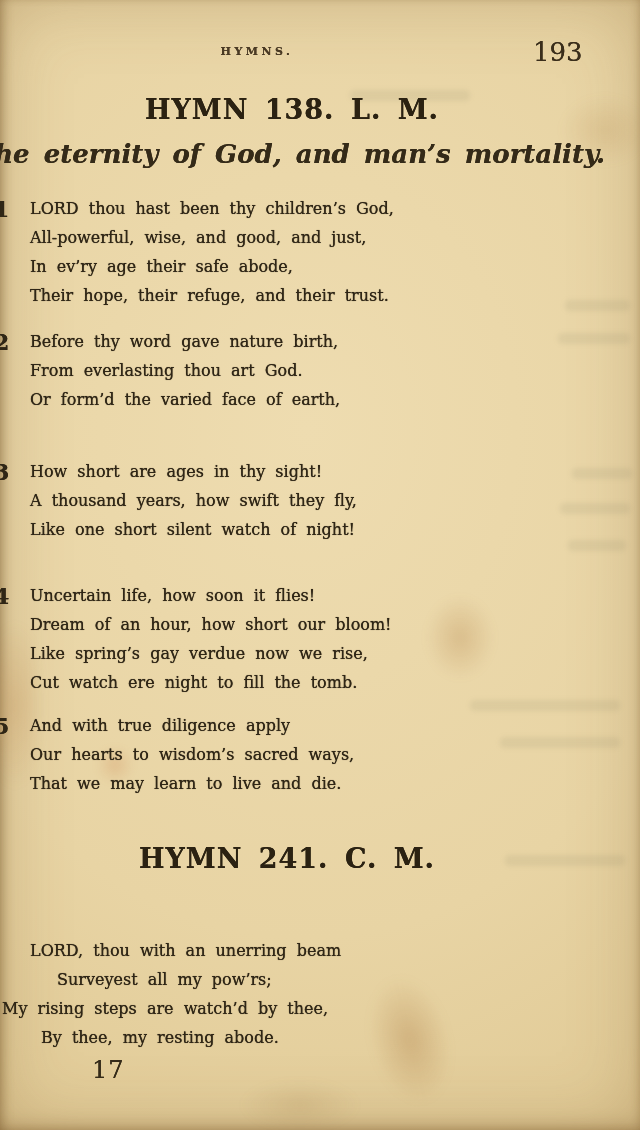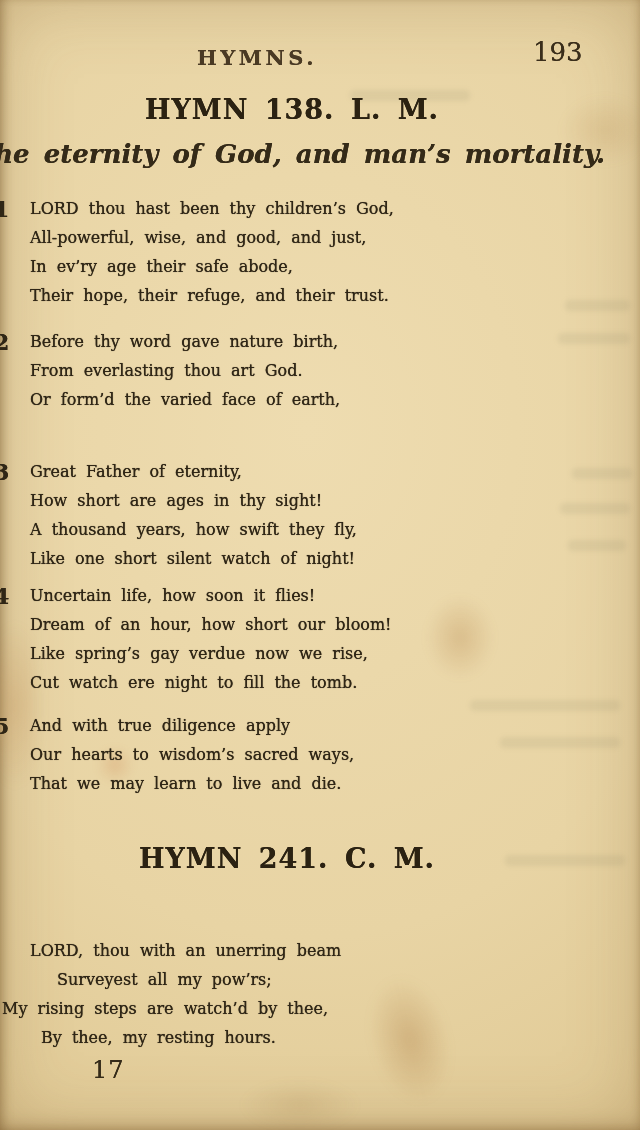--- a/index.html
+++ b/index.html
@@ -11,21 +11,21 @@
   .page{
     position:relative;width:640px;height:1130px;overflow:hidden;
     background:
       radial-gradient(ellipse 130% 90% at 48% 38%, #eedcb0 0%, #e8d4a4 50%, #dfc893 82%, #d5ba80 100%);
     color:#2f2616;
     box-shadow:inset 0 0 70px rgba(125,90,42,.28), inset 8px 0 12px -6px rgba(105,75,32,.45), inset -4px 0 10px -4px rgba(125,90,42,.3), inset 0 -10px 18px -8px rgba(115,82,38,.4);
   }
   .txt{position:absolute;white-space:nowrap;text-shadow:0 0 .6px currentColor;}
   .running-header{
     top:45px;left:257px;transform:translateX(-50%);
-    font-size:21px;letter-spacing:3.5px;color:#4a3a24;font-weight:bold;
+    font-size:11px;letter-spacing:3.5px;color:#4a3a24;font-weight:bold;
   }
   .page-number{top:37px;left:533px;font-size:26px;color:#3a2e1b;}
   .hymn-heading{
     left:292px;transform:translateX(-50%);
     font-size:27px;font-weight:bold;letter-spacing:1px;word-spacing:6px;color:#2b2212;
   }
   .h1-pos{top:94px;}
   .h2-pos{top:843px;left:287px;}
   .hymn-subtitle{
     left:290px;transform:translateX(-50%);
@@ -105,21 +105,20 @@
 
   <div class="stanza st2">
     <span class="num">2</span>
     <div class="line">Before thy word gave nature birth,</div>
     <div class="line">From everlasting thou art God.</div>
     <div class="line">Or form’d the varied face of earth,</div>
   </div>
 
   <div class="stanza st3">
     <span class="num">3</span>
-    <div class="line">Great Father of eternity,</div>
     <div class="line">How short are ages in thy sight!</div>
     <div class="line">A thousand years, how swift they fly,</div>
     <div class="line">Like one short silent watch of night!</div>
   </div>
 
   <div class="stanza st4">
     <span class="num">4</span>
     <div class="line">Uncertain life, how soon it flies!</div>
     <div class="line">Dream of an hour, how short our bloom!</div>
     <div class="line">Like spring’s gay verdue now we rise,</div>
@@ -133,18 +132,18 @@
     <div class="line">That we may learn to live and die.</div>
   </div>
 
   <div class="txt hymn-heading h2-pos">HYMN 241. C. M.</div>
 
   <div class="stanza st6">
     <span class="num">1</span>
     <div class="line">LORD, thou with an unerring beam</div>
     <div class="line ind1">Surveyest all my pow’rs;</div>
     <div class="line out1">My rising steps are watch’d by thee,</div>
-    <div class="line ind2">By thee, my resting hours.</div>
+    <div class="line ind2">By thee, my resting abode.</div>
   </div>
 
   <div class="txt signature-mark">17</div>
 
 </div>
 
 </body></html>

